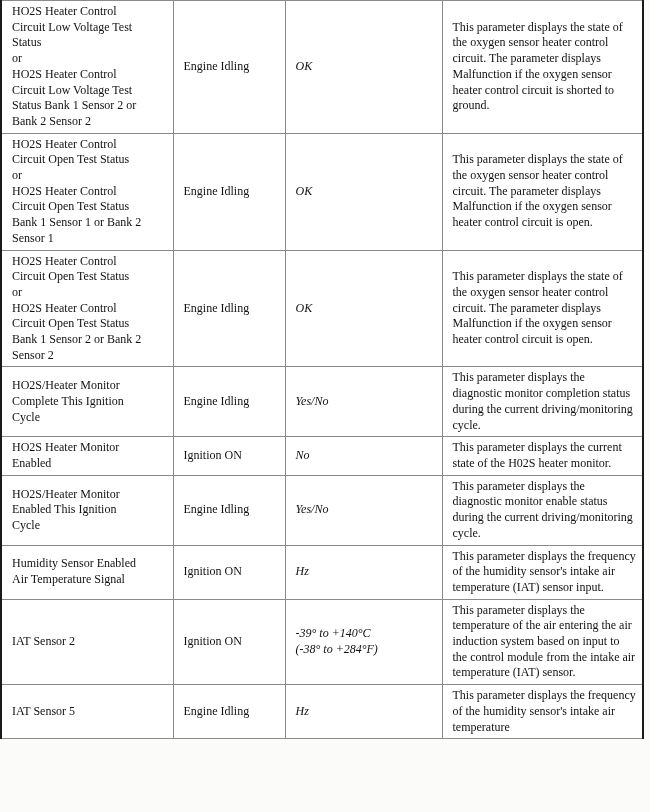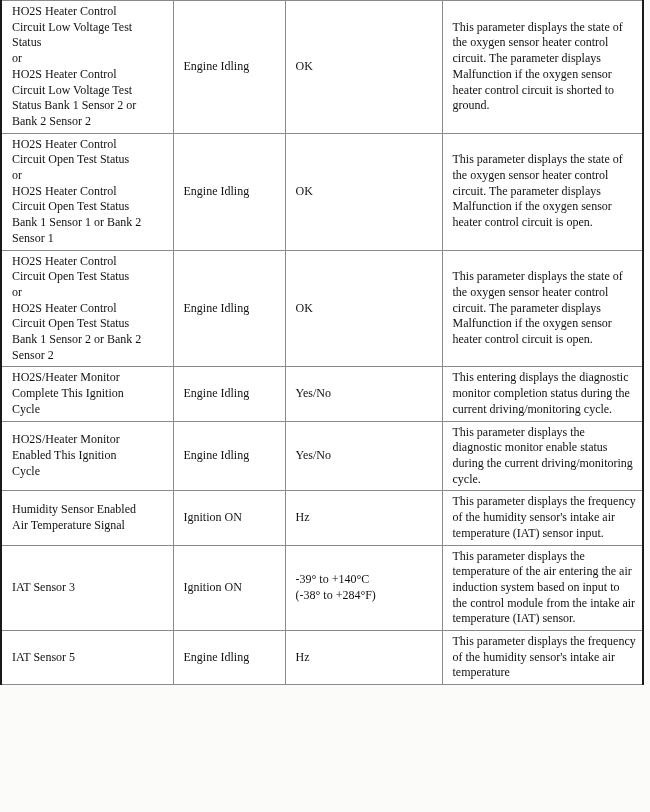--- a/index.html
+++ b/index.html
@@ -47,21 +47,21 @@
   }
   table.param-table tr.r-last td {
     border-bottom: 1px solid #8a8a8a;
   }
   td.col-desc {
     vertical-align: top;
     padding-top: 4px;
   }
   td.col-name { vertical-align: top; padding-top: 4px; }
   td.col-cond { vertical-align: middle; margin-top: 32px; }
-  td.col-val  { vertical-align: middle; }
+  td.col-val  { vertical-align: middle; font-style: italic; }
 
   
   td.col-name.vcenter { vertical-align: middle; }
 </style>
 </head>
 <body>
 
 <div id="page">
   <table class="param-table">
     <colgroup>
@@ -107,39 +107,46 @@
           <td class="col-cond">Engine Idling</td>
           <td class="col-val">OK</td>
           <td class="col-desc">This parameter displays the state of the oxygen sensor heater control circuit. The parameter displays Malfunction if the oxygen sensor heater control circuit is open.</td>
         </tr>
         <tr>
           <td class="col-name">HO2S/Heater Monitor
 Complete This Ignition
 Cycle</td>
           <td class="col-cond">Engine Idling</td>
           <td class="col-val">Yes/No</td>
-          <td class="col-desc">This entering displays the diagnostic monitor completion status during the current driving/monitoring cycle.</td>
+          <td class="col-desc">This parameter displays the diagnostic monitor completion status during the current driving/monitoring cycle.</td>
+        </tr>
+        <tr>
+          <td class="col-name">HO2S Heater Monitor
+Enabled</td>
+          <td class="col-cond">Ignition ON</td>
+          <td class="col-val">No</td>
+          <td class="col-desc">This parameter displays the current state of the H02S heater monitor.</td>
         </tr>
         <tr>
           <td class="col-name">HO2S/Heater Monitor
 Enabled This Ignition
 Cycle</td>
           <td class="col-cond">Engine Idling</td>
           <td class="col-val">Yes/No</td>
           <td class="col-desc">This parameter displays the diagnostic monitor enable status during the current driving/monitoring cycle.</td>
         </tr>
         <tr>
           <td class="col-name vcenter">Humidity Sensor Enabled
 Air Temperature Signal</td>
           <td class="col-cond">Ignition ON</td>
           <td class="col-val">Hz</td>
           <td class="col-desc">This parameter displays the frequency of the humidity sensor's intake air temperature (IAT) sensor input.</td>
         </tr>
         <tr>
-          <td class="col-name vcenter">IAT Sensor 3</td>
+          <td class="col-name vcenter">IAT Sensor 2</td>
           <td class="col-cond">Ignition ON</td>
           <td class="col-val">-39° to +140°C
 (-38° to +284°F)</td>
           <td class="col-desc">This parameter displays the temperature of the air entering the air induction system based on input to the control module from the intake air temperature (IAT) sensor.</td>
         </tr>
         <tr class="r-last">
           <td class="col-name vcenter">IAT Sensor 5</td>
           <td class="col-cond">Engine Idling</td>
           <td class="col-val">Hz</td>
           <td class="col-desc">This parameter displays the frequency of the humidity sensor's intake air temperature</td>

